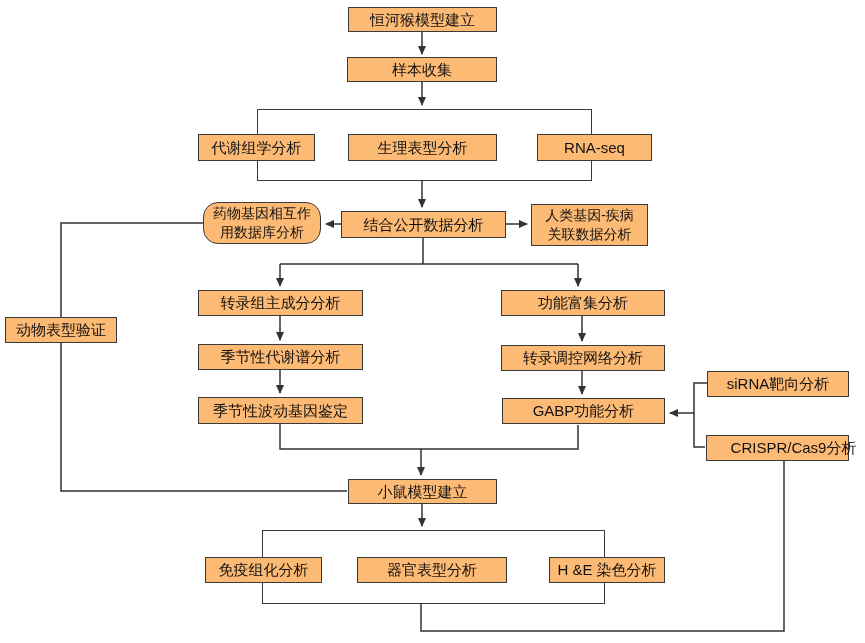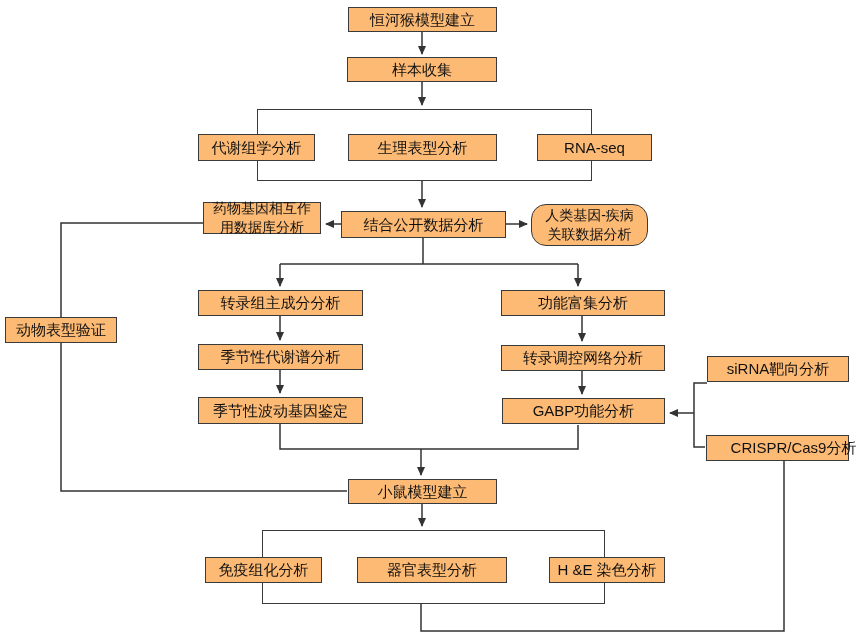--- a/index.html
+++ b/index.html
@@ -94,30 +94,30 @@
   </div>
 
   <div class="node" style="left:348px; top:134px; width:149px; height:27px;">
     <span>生理表型分析</span>
   </div>
 
   <div class="node" style="left:537px; top:134px; width:115px; height:27px;">
     <span>RNA-seq</span>
   </div>
 
-  <div class="node small" style="left:203px; top:202px; width:118px; height:32px;">
+  <div class="node small" style="left:203px; top:202px; width:118px; height:42px;border-radius:15px;">
     <span>药物基因相互作</span>
     <span>用数据库分析</span>
   </div>
 
   <div class="node" style="left:341px; top:211px; width:165px; height:27px;">
     <span>结合公开数据分析</span>
   </div>
 
-  <div class="node small" style="left:531px; top:204px; width:117px; height:42px;border-radius:15px;">
+  <div class="node small" style="left:531px; top:204px; width:117px; height:42px;">
     <span>人类基因-疾病</span>
     <span>关联数据分析</span>
   </div>
 
   <div class="node" style="left:501px; top:290px; width:164px; height:26px;">
     <span>功能富集分析</span>
   </div>
 
   <div class="node" style="left:198px; top:290px; width:165px; height:26px;">
     <span>转录组主成分分析</span>
@@ -132,21 +132,21 @@
   </div>
 
   <div class="node" style="left:198px; top:397px; width:165px; height:27px;">
     <span>季节性波动基因鉴定</span>
   </div>
 
   <div class="node" style="left:502px; top:398px; width:163px; height:26px;">
     <span>GABP功能分析</span>
   </div>
 
-  <div class="node" style="left:707px; top:356px; width:142px; height:26px;">
+  <div class="node" style="left:707px; top:371px; width:142px; height:26px;">
     <span>siRNA靶向分析</span>
   </div>
 
   <div class="node" style="left:706px; top:435px; width:143px; height:26px;padding-left:32px;">
     <span>CRISPR/Cas9分析</span>
   </div>
 
   <div class="node" style="left:5px; top:317px; width:112px; height:26px;">
     <span>动物表型验证</span>
   </div>

